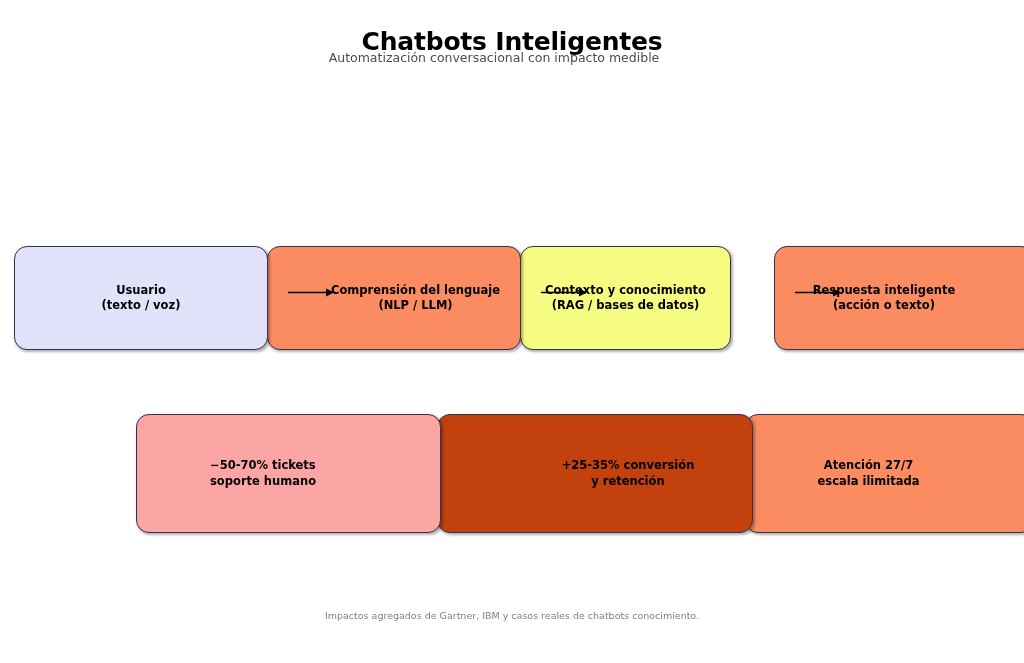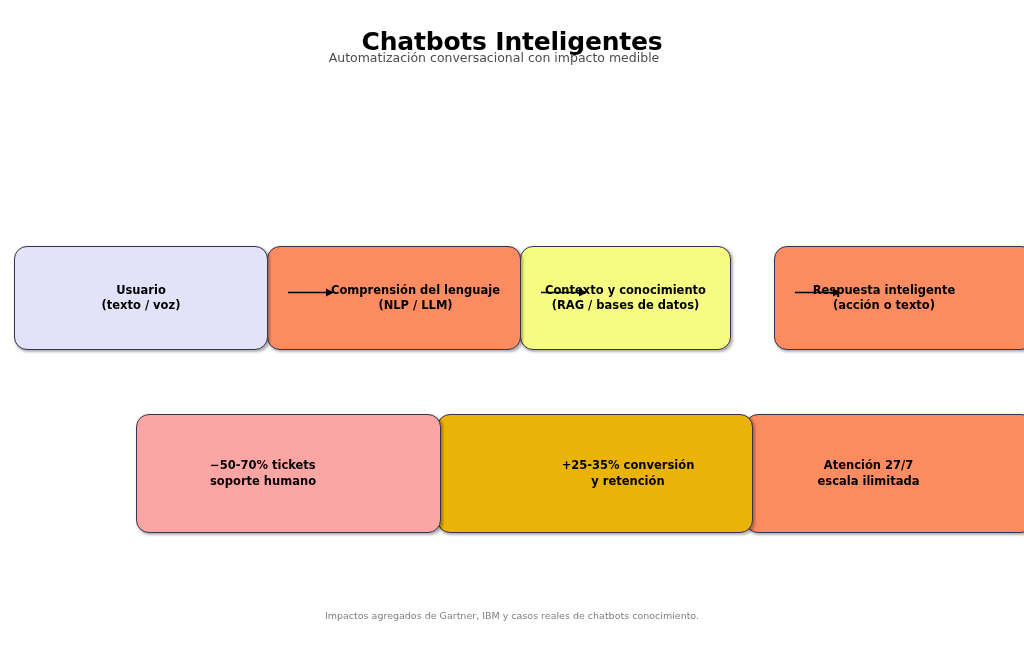--- a/index.html
+++ b/index.html
@@ -90,21 +90,21 @@
   #node-respuesta      { left: 774px; width: 260px; background: #FB8B60; z-index: 3; }
 
   #node-comprension .node-label { width: 209px; }
   #node-contexto    .node-label { width: 211px; }
   #node-respuesta   .node-label { width: 210px; margin-right: 44px; text-align: center; }
 
   
   .row2 { top: 414px; height: 119px; }
 
   #node-tickets    { left: 136px; width: 305px; background: #fca5a5; z-index: 6; }
-  #node-conversion { left: 437px; width: 316px; background: #eab308; z-index: 5; }
+  #node-conversion { left: 437px; width: 316px; background: #c2410c; z-index: 5; }
   #node-atencion   { left: 745px; width: 289px; background: #FB8B60; z-index: 4; }
 
   #node-tickets    .node-label { width: 230px; text-align: left; }
   #node-conversion .node-label { width: 248px; }
   #node-atencion   .node-label { width: 237px; margin-right: 46px; }
 
   
   .arrow {
     position: absolute;
     height: 14px;

